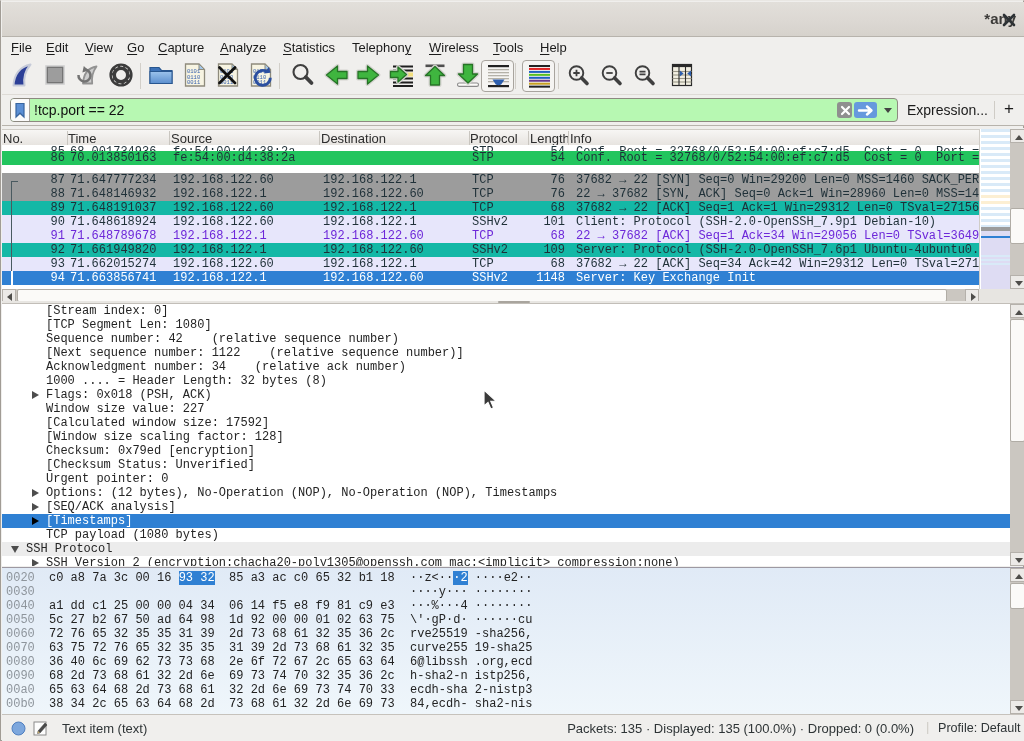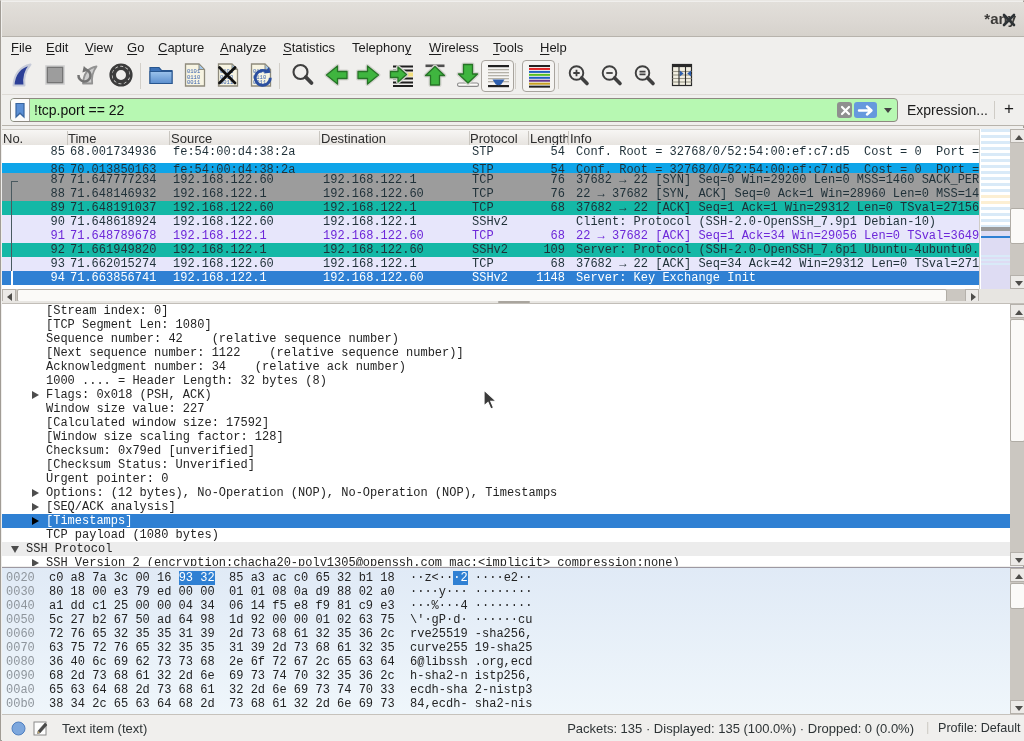--- a/index.html
+++ b/index.html
@@ -265,25 +265,25 @@
         <i style="left:467px"></i>
       <span style="left:468px">Protocol</span>
         <i style="left:526px"></i>
       <span style="left:528px;width:38px;overflow:hidden;display:inline-block;white-space:nowrap;">Length</span>
         <i style="left:566px"></i>
       <span style="left:568px">Info</span>
     </div>
     <div style="position:absolute;left:0;top:17px;width:977px;height:144px;background:#fff"></div>
       <div id="prows">
       <div class="prow" style="top:17px;background:#ffffff;color:#1f3038"><span class="no">85</span><span class="tm">68.001734936</span><span class="src">fe:54:00:d4:38:2a</span><span class="dst"></span><span class="pro">STP</span><span class="len">54</span><span class="inf">Conf. Root = 32768/0/52:54:00:ef:c7:d5  Cost = 0  Port = 0x8005</span></div>
-      <div class="prow" style="top:35px;background:#0ea5e9;color:#1f3038"><span class="no">86</span><span class="tm">70.013850163</span><span class="src">fe:54:00:d4:38:2a</span><span class="dst"></span><span class="pro">STP</span><span class="len">54</span><span class="inf">Conf. Root = 32768/0/52:54:00:ef:c7:d5  Cost = 0  Port = 0x8005</span></div>
+      <div class="prow" style="top:23px;background:#22c55e;color:#1f3038"><span class="no">86</span><span class="tm">70.013850163</span><span class="src">fe:54:00:d4:38:2a</span><span class="dst"></span><span class="pro">STP</span><span class="len">54</span><span class="inf">Conf. Root = 32768/0/52:54:00:ef:c7:d5  Cost = 0  Port = 0x8005</span></div>
       <div class="prow" style="top:45px;background:#9c9c9c;color:#1f3038"><span class="no">87</span><span class="tm">71.647777234</span><span class="src">192.168.122.60</span><span class="dst">192.168.122.1</span><span class="pro">TCP</span><span class="len">76</span><span class="inf">37682 → 22 [SYN] Seq=0 Win=29200 Len=0 MSS=1460 SACK_PERM</span></div>
       <div class="prow" style="top:59px;background:#9c9c9c;color:#1f3038"><span class="no">88</span><span class="tm">71.648146932</span><span class="src">192.168.122.1</span><span class="dst">192.168.122.60</span><span class="pro">TCP</span><span class="len">76</span><span class="inf">22 → 37682 [SYN, ACK] Seq=0 Ack=1 Win=28960 Len=0 MSS=146</span></div>
       <div class="prow" style="top:73px;background:#14b8a6;color:#1f3038"><span class="no">89</span><span class="tm">71.648191037</span><span class="src">192.168.122.60</span><span class="dst">192.168.122.1</span><span class="pro">TCP</span><span class="len">68</span><span class="inf">37682 → 22 [ACK] Seq=1 Ack=1 Win=29312 Len=0 TSval=271566</span></div>
-      <div class="prow" style="top:87px;background:#e7e6fb;color:#1f3038"><span class="no">90</span><span class="tm">71.648618924</span><span class="src">192.168.122.60</span><span class="dst">192.168.122.1</span><span class="pro">SSHv2</span><span class="inf">Client: Protocol (SSH-2.0-OpenSSH_7.9p1 Debian-10)</span></div>
+      <div class="prow" style="top:87px;background:#e7e6fb;color:#1f3038"><span class="no">90</span><span class="tm">71.648618924</span><span class="src">192.168.122.60</span><span class="dst">192.168.122.1</span><span class="pro">SSHv2</span><span class="len">101</span><span class="inf">Client: Protocol (SSH-2.0-OpenSSH_7.9p1 Debian-10)</span></div>
       <div class="prow" style="top:101px;background:#e7e6fb;color:#6d28d9"><span class="no">91</span><span class="tm">71.648789678</span><span class="src">192.168.122.1</span><span class="dst">192.168.122.60</span><span class="pro">TCP</span><span class="len">68</span><span class="inf">22 → 37682 [ACK] Seq=1 Ack=34 Win=29056 Len=0 TSval=36495</span></div>
       <div class="prow" style="top:115px;background:#14b8a6;color:#1f3038"><span class="no">92</span><span class="tm">71.661949820</span><span class="src">192.168.122.1</span><span class="dst">192.168.122.60</span><span class="pro">SSHv2</span><span class="len">109</span><span class="inf">Server: Protocol (SSH-2.0-OpenSSH_7.6p1 Ubuntu-4ubuntu0.3</span></div>
       <div class="prow" style="top:129px;background:#e7e6fb;color:#1f3038"><span class="no">93</span><span class="tm">71.662015274</span><span class="src">192.168.122.60</span><span class="dst">192.168.122.1</span><span class="pro">TCP</span><span class="len">68</span><span class="inf">37682 → 22 [ACK] Seq=34 Ack=42 Win=29312 Len=0 TSval=2715</span></div>
       <div class="prow" style="top:143px;background:#2f80d3;color:#ffffff"><span class="no">94</span><span class="tm">71.663856741</span><span class="src">192.168.122.1</span><span class="dst">192.168.122.60</span><span class="pro">SSHv2</span><span class="len">1148</span><span class="inf">Server: Key Exchange Init</span></div>
       <div style="position:absolute;left:9px;top:53px;width:7px;height:1px;background:#4a5a60"></div>
       <div style="position:absolute;left:9px;top:53px;width:1px;height:104px;background:#4a5a60"></div>
       <div style="position:absolute;left:9px;top:143px;width:2px;height:14px;background:#ffffff"></div>
       </div>
     <div id="pmini">
         <div class="mst" style="top:0px;height:3px;background:#d9eaf8"></div>
@@ -356,21 +356,21 @@
         <div class="dline" style="top:0px"><span class="dtxt">[Stream index: 0]</span></div>
       <div class="dline" style="top:14px"><span class="dtxt">[TCP Segment Len: 1080]</span></div>
       <div class="dline" style="top:28px"><span class="dtxt">Sequence number: 42    (relative sequence number)</span></div>
       <div class="dline" style="top:42px"><span class="dtxt">[Next sequence number: 1122    (relative sequence number)]</span></div>
       <div class="dline" style="top:56px"><span class="dtxt">Acknowledgment number: 34    (relative ack number)</span></div>
       <div class="dline" style="top:70px"><span class="dtxt">1000 .... = Header Length: 32 bytes (8)</span></div>
       <div class="dline" style="top:84px"><span class="exp" style="left:30px"></span><span class="dtxt">Flags: 0x018 (PSH, ACK)</span></div>
       <div class="dline" style="top:98px"><span class="dtxt">Window size value: 227</span></div>
       <div class="dline" style="top:112px"><span class="dtxt">[Calculated window size: 17592]</span></div>
       <div class="dline" style="top:126px"><span class="dtxt">[Window size scaling factor: 128]</span></div>
-      <div class="dline" style="top:140px"><span class="dtxt">Checksum: 0x79ed [unverified]</span></div>
+      <div class="dline" style="top:140px"><span class="dtxt">Checksum: 0x79ed [encryption]</span></div>
       <div class="dline" style="top:154px"><span class="dtxt">[Checksum Status: Unverified]</span></div>
       <div class="dline" style="top:168px"><span class="dtxt">Urgent pointer: 0</span></div>
       <div class="dline" style="top:182px"><span class="exp" style="left:30px"></span><span class="dtxt">Options: (12 bytes), No-Operation (NOP), No-Operation (NOP), Timestamps</span></div>
       <div class="dline" style="top:196px"><span class="exp" style="left:30px"></span><span class="dtxt">[SEQ/ACK analysis]</span></div>
       <div class="dline" style="top:210px;background:#2f80d3;color:#fff"><span class="exp" style="left:30px;border-left-color:#000"></span><span class="dtxt">[Timestamps]</span></div>
       <div class="dline" style="top:224px"><span class="dtxt">TCP payload (1080 bytes)</span></div>
       <div class="dline" style="top:238px;background:#ececec"><span class="expd" style="left:9px"></span><span class="dtxt" style="left:24px">SSH Protocol</span></div>
       <div class="dline" style="top:252px"><span class="exp" style="left:30px"></span><span class="dtxt">SSH Version 2 (encryption:chacha20-poly1305@openssh.com mac:&lt;implicit&gt; compression:none)</span></div>
       <div class="sbv" style="left:1008px;top:0px;height:262px"></div>
       <div class="sbtn" style="left:1008px;top:0px">
@@ -378,21 +378,21 @@
         </div>
       <div class="sthumb" style="left:1008px;top:15px;height:123px"></div>
       <div class="sbtn" style="left:1008px;top:248px">
           <div class="arr-dn"></div>
         </div>
       </div>
     </div>
   <div id="hex" class="abs">
       <div id="hlines">
         <div class="hline" style="top:2.5px"><span class="off">0020</span><span class="hx"><span>c0 a8 7a 3c 00 16 </span><span class="hsel">93 32</span><span>  85 a3 ac c0 65 32 b1 18</span></span><span class="asc"><span>··z&lt;··</span><span class="hsel">·2</span><span> ····e2··</span></span></div>
-      <div class="hline" style="top:16.5px"><span class="off">0030</span><span class="hx">80 18 00 e3 79 ed 00 00  01 01 08 0a d9 88 02 a0</span><span class="asc">····y··· ········</span></div>
+      <div class="hline" style="top:16.5px"><span class="off">0030</span><span class="asc">····y··· ········</span></div>
       <div class="hline" style="top:30.5px"><span class="off">0040</span><span class="hx">a1 dd c1 25 00 00 04 34  06 14 f5 e8 f9 81 c9 e3</span><span class="asc">···%···4 ········</span></div>
       <div class="hline" style="top:44.5px"><span class="off">0050</span><span class="hx">5c 27 b2 67 50 ad 64 98  1d 92 00 00 01 02 63 75</span><span class="asc">\'·gP·d· ······cu</span></div>
       <div class="hline" style="top:58.5px"><span class="off">0060</span><span class="hx">72 76 65 32 35 35 31 39  2d 73 68 61 32 35 36 2c</span><span class="asc">rve25519 -sha256,</span></div>
       <div class="hline" style="top:72.5px"><span class="off">0070</span><span class="hx">63 75 72 76 65 32 35 35  31 39 2d 73 68 61 32 35</span><span class="asc">curve255 19-sha25</span></div>
       <div class="hline" style="top:86.5px"><span class="off">0080</span><span class="hx">36 40 6c 69 62 73 73 68  2e 6f 72 67 2c 65 63 64</span><span class="asc">6@libssh .org,ecd</span></div>
       <div class="hline" style="top:100.5px"><span class="off">0090</span><span class="hx">68 2d 73 68 61 32 2d 6e  69 73 74 70 32 35 36 2c</span><span class="asc">h-sha2-n istp256,</span></div>
       <div class="hline" style="top:114.5px"><span class="off">00a0</span><span class="hx">65 63 64 68 2d 73 68 61  32 2d 6e 69 73 74 70 33</span><span class="asc">ecdh-sha 2-nistp3</span></div>
       <div class="hline" style="top:128.5px"><span class="off">00b0</span><span class="hx">38 34 2c 65 63 64 68 2d  73 68 61 32 2d 6e 69 73</span><span class="asc">84,ecdh- sha2-nis</span></div>
       <div class="sbv" style="left:1008px;top:0px;height:146px"></div>
       <div class="sbtn" style="left:1008px;top:0px">

